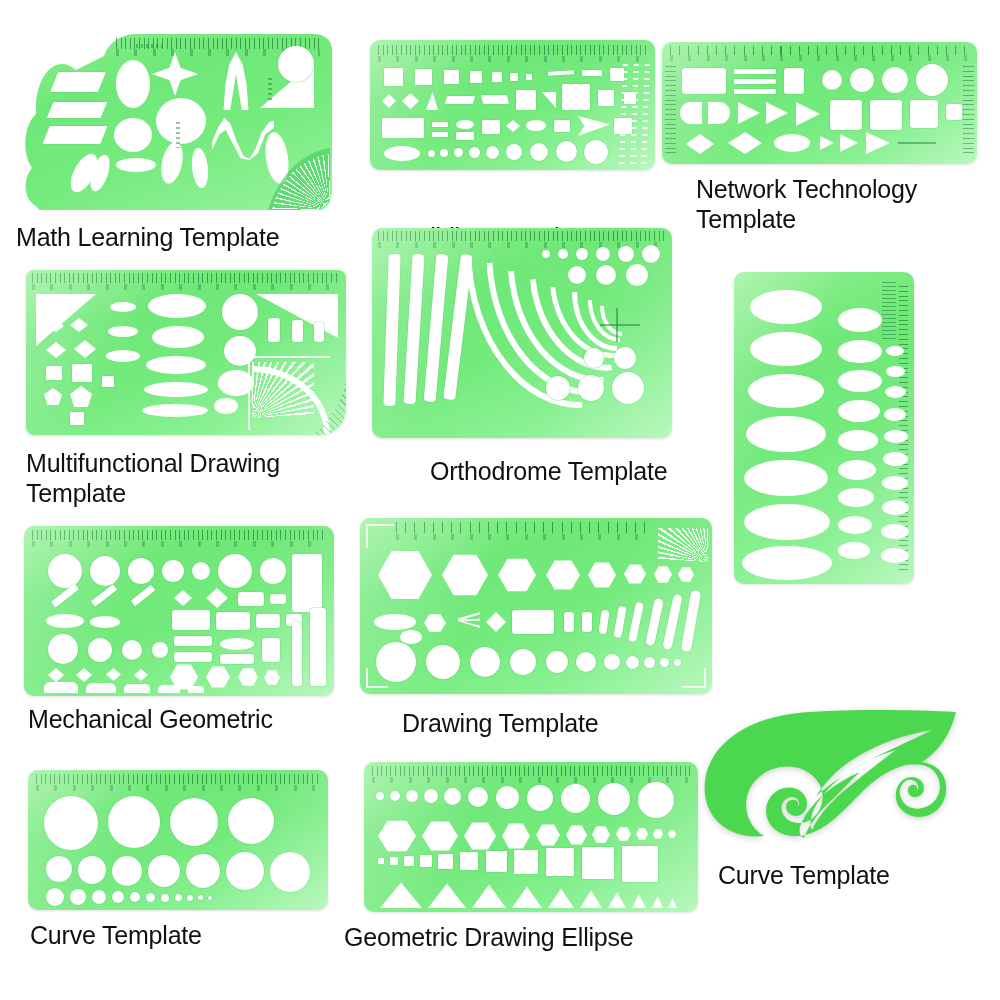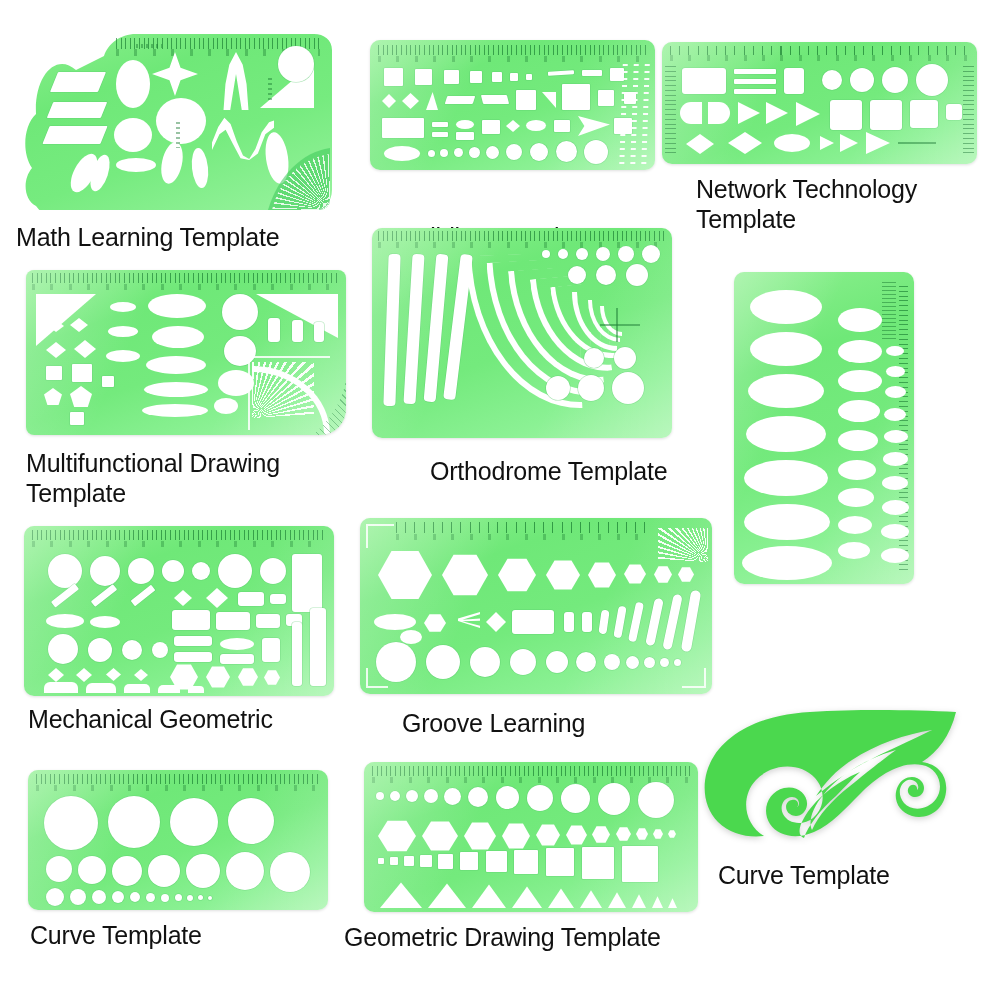--- a/index.html
+++ b/index.html
@@ -510,21 +510,21 @@
       <div class="hole c" style="left:110px;top:129px;width:30px;height:30px;"></div>
       <div class="hole c" style="left:150px;top:131px;width:26px;height:26px;"></div>
       <div class="hole c" style="left:186px;top:133px;width:22px;height:22px;"></div>
       <div class="hole c" style="left:216px;top:134px;width:20px;height:20px;"></div>
       <div class="hole c" style="left:244px;top:136px;width:16px;height:16px;"></div>
       <div class="hole c" style="left:266px;top:138px;width:13px;height:13px;"></div>
       <div class="hole c" style="left:284px;top:139px;width:11px;height:11px;"></div>
       <div class="hole c" style="left:300px;top:140px;width:9px;height:9px;"></div>
       <div class="hole c" style="left:314px;top:141px;width:7px;height:7px;"></div>
     </div>
-    <div class="label" style="left:42px;top:190px;width:280px;">Groove Learning</div>
+    <div class="label" style="left:42px;top:190px;width:280px;">Drawing Template</div>
   </div>
 
   <div class="item" style="left:28px;top:770px;width:300px;height:140px;">
     <div class="stencil" style="left:0;top:0;width:300px;height:140px;">
       <div class="ruler" style="left:8px;right:8px;top:4px;height:10px;"></div>
       <div class="rulernums" style="left:8px;right:8px;top:15px;height:6px;opacity:.5;"></div>
 
       <div class="hole c" style="left:16px;top:26px;width:54px;height:54px;"></div>
       <div class="hole c" style="left:80px;top:26px;width:52px;height:52px;"></div>
       <div class="hole c" style="left:142px;top:28px;width:48px;height:48px;"></div>
@@ -598,21 +598,21 @@
       <div class="tri" style="left:64px;top:121px;width:38px;height:25px;"></div>
       <div class="tri" style="left:108px;top:122px;width:34px;height:24px;"></div>
       <div class="tri" style="left:148px;top:124px;width:30px;height:22px;"></div>
       <div class="tri" style="left:184px;top:126px;width:26px;height:20px;"></div>
       <div class="tri" style="left:216px;top:128px;width:22px;height:18px;"></div>
       <div class="tri" style="left:244px;top:130px;width:18px;height:16px;"></div>
       <div class="tri" style="left:268px;top:132px;width:14px;height:14px;"></div>
       <div class="tri" style="left:288px;top:134px;width:11px;height:12px;"></div>
       <div class="tri" style="left:304px;top:136px;width:9px;height:10px;"></div>
     </div>
-    <div class="label" style="left:-20px;top:160px;width:400px;">Geometric Drawing Template</div>
+    <div class="label" style="left:-20px;top:160px;width:400px;">Geometric Drawing Ellipse</div>
   </div>
 
   <div class="item" style="left:700px;top:706px;width:260px;height:150px;">
     <svg class="french" viewBox="0 0 260 150" width="260" height="150">
       <path fill="#4bd84e" fill-rule="evenodd" d="M 256 6
            C 250 30 238 46 222 56
            C 238 58 248 70 246 86
            C 244 104 228 114 212 110
            C 198 106 192 92 198 80
            C 203 70 216 68 222 76

